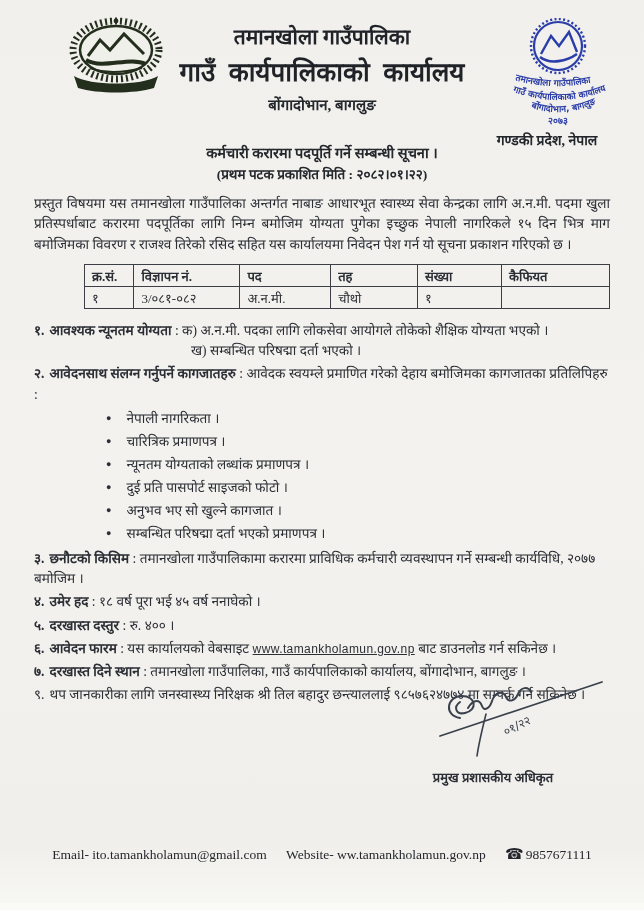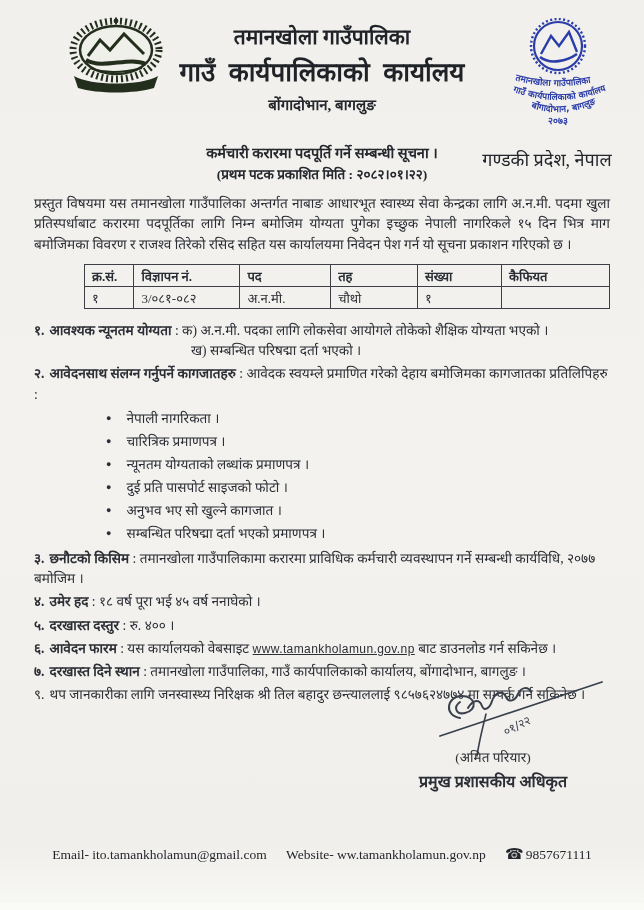--- a/index.html
+++ b/index.html
@@ -9,21 +9,21 @@
     margin:0 auto;
     background:linear-gradient(180deg,#f1f0ed 0%,#f3f2ef 55%,#f0efec 93%,#f8f8f5 100%);
     font-family:"Liberation Serif","DejaVu Serif",serif;
     color:#2b2e34;
     overflow:hidden;
   }
   
   .header{position:relative;height:140px;}
   .emblem{position:absolute;left:64px;top:16px;}
   .seal-block{position:absolute;left:478px;top:18px;width:160px;text-align:center;}
-  .province{font-weight:normal;font-size:18px;color:#22252a;padding-right:22px;margin-top:17px;white-space:nowrap;}
+  .province{font-weight:bold;font-size:14px;color:#22252a;padding-right:22px;margin-top:0px;white-space:nowrap;}
   .titles{text-align:center;padding-top:22px;}
   .t1{font-size:21px;font-weight:bold;color:#1f2227;}
   .t2{font-size:26px;font-weight:bold;color:#1f2227;word-spacing:7px;margin-top:3px;}
   .t3{font-size:15px;font-weight:bold;color:#24272c;margin-top:5px;}
   
   .notice-head{text-align:center;margin-top:2px;}
   .nt1{font-size:14.5px;font-weight:bold;color:#24272c;}
   .nt2{font-size:13.5px;font-weight:bold;color:#24272c;margin-top:3px;}
   
   .content{padding:0 34px;}
@@ -37,21 +37,21 @@
   .b{font-weight:bold;}
   .num{margin-right:5px;}
   .sub-indent{margin-left:157px;}
   .bullets{margin:4px 0 5px 72px;}
   .bullet{margin-bottom:3px;}
   .dot{font-size:9px;vertical-align:2px;margin-right:15px;color:#2b2e34;}
   .url{font-family:Liberation Sans, sans-serif;font-size:12px;text-decoration:underline;letter-spacing:.4px;}
   
   .sig{position:absolute;left:368px;top:680px;width:250px;text-align:center;}
   .sig-name{font-size:13.5px;margin-top:-16px;}
-  .sig-title{font-size:16px;font-weight:bold;margin-top:4px;}
+  .sig-title{font-size:13px;font-weight:bold;margin-top:4px;}
   
   .footer{position:absolute;left:0;right:0;top:845px;text-align:center;font-size:13.5px;color:#24262b;}
   .footer .seg{margin:0 8px;}
   .phone-icon{font-size:15px;margin-right:2px;}
   .edge{position:absolute;left:0;right:0;bottom:0;height:7px;background:#fafaf7;}
 </style>
 </head>
 <body>
 
 <div class="page">
@@ -183,21 +183,20 @@
   <div class="sig">
     <svg width="250" height="80" viewBox="0 0 250 80">
       <g fill="none" stroke="#3a414c" stroke-width="2" stroke-linecap="round">
         <path d="M92,38 c-16,-2 -14,-22 2,-22 c14,0 16,14 3,17 c-9,2 -12,-6 -5,-11"></path>
         <path d="M100,28 c6,-10 12,-8 14,-2 c2,6 8,2 10,-5 c3,-9 11,-11 14,-4 c3,6 9,4 12,-3 c3,-7 10,-8 13,-2"></path>
         <path d="M118,34 C114,50 111,62 109,76" stroke-width="1.6"></path>
       </g>
       <path d="M72,56 L234,2" fill="none" stroke="#3a414c" stroke-width="1.8" stroke-linecap="round"></path>
       <text x="138" y="56" transform="rotate(-27 138 56)" font-size="12" fill="#3a414c" font-family="'DejaVu Sans',sans-serif">०१/२२</text>
     </svg>
-    <div class="sig-name">(अमित परियार)</div>
     <div class="sig-title">प्रमुख प्रशासकीय अधिकृत</div>
   </div>
 
   <div class="footer">
     <span class="seg">Email- ito.tamankholamun@gmail.com</span>
     <span class="seg">Website- ww.tamankholamun.gov.np</span>
     <span class="seg"><span class="phone-icon">☎</span><span>9857671111</span></span>
   </div>
 
   <div class="edge"></div>

